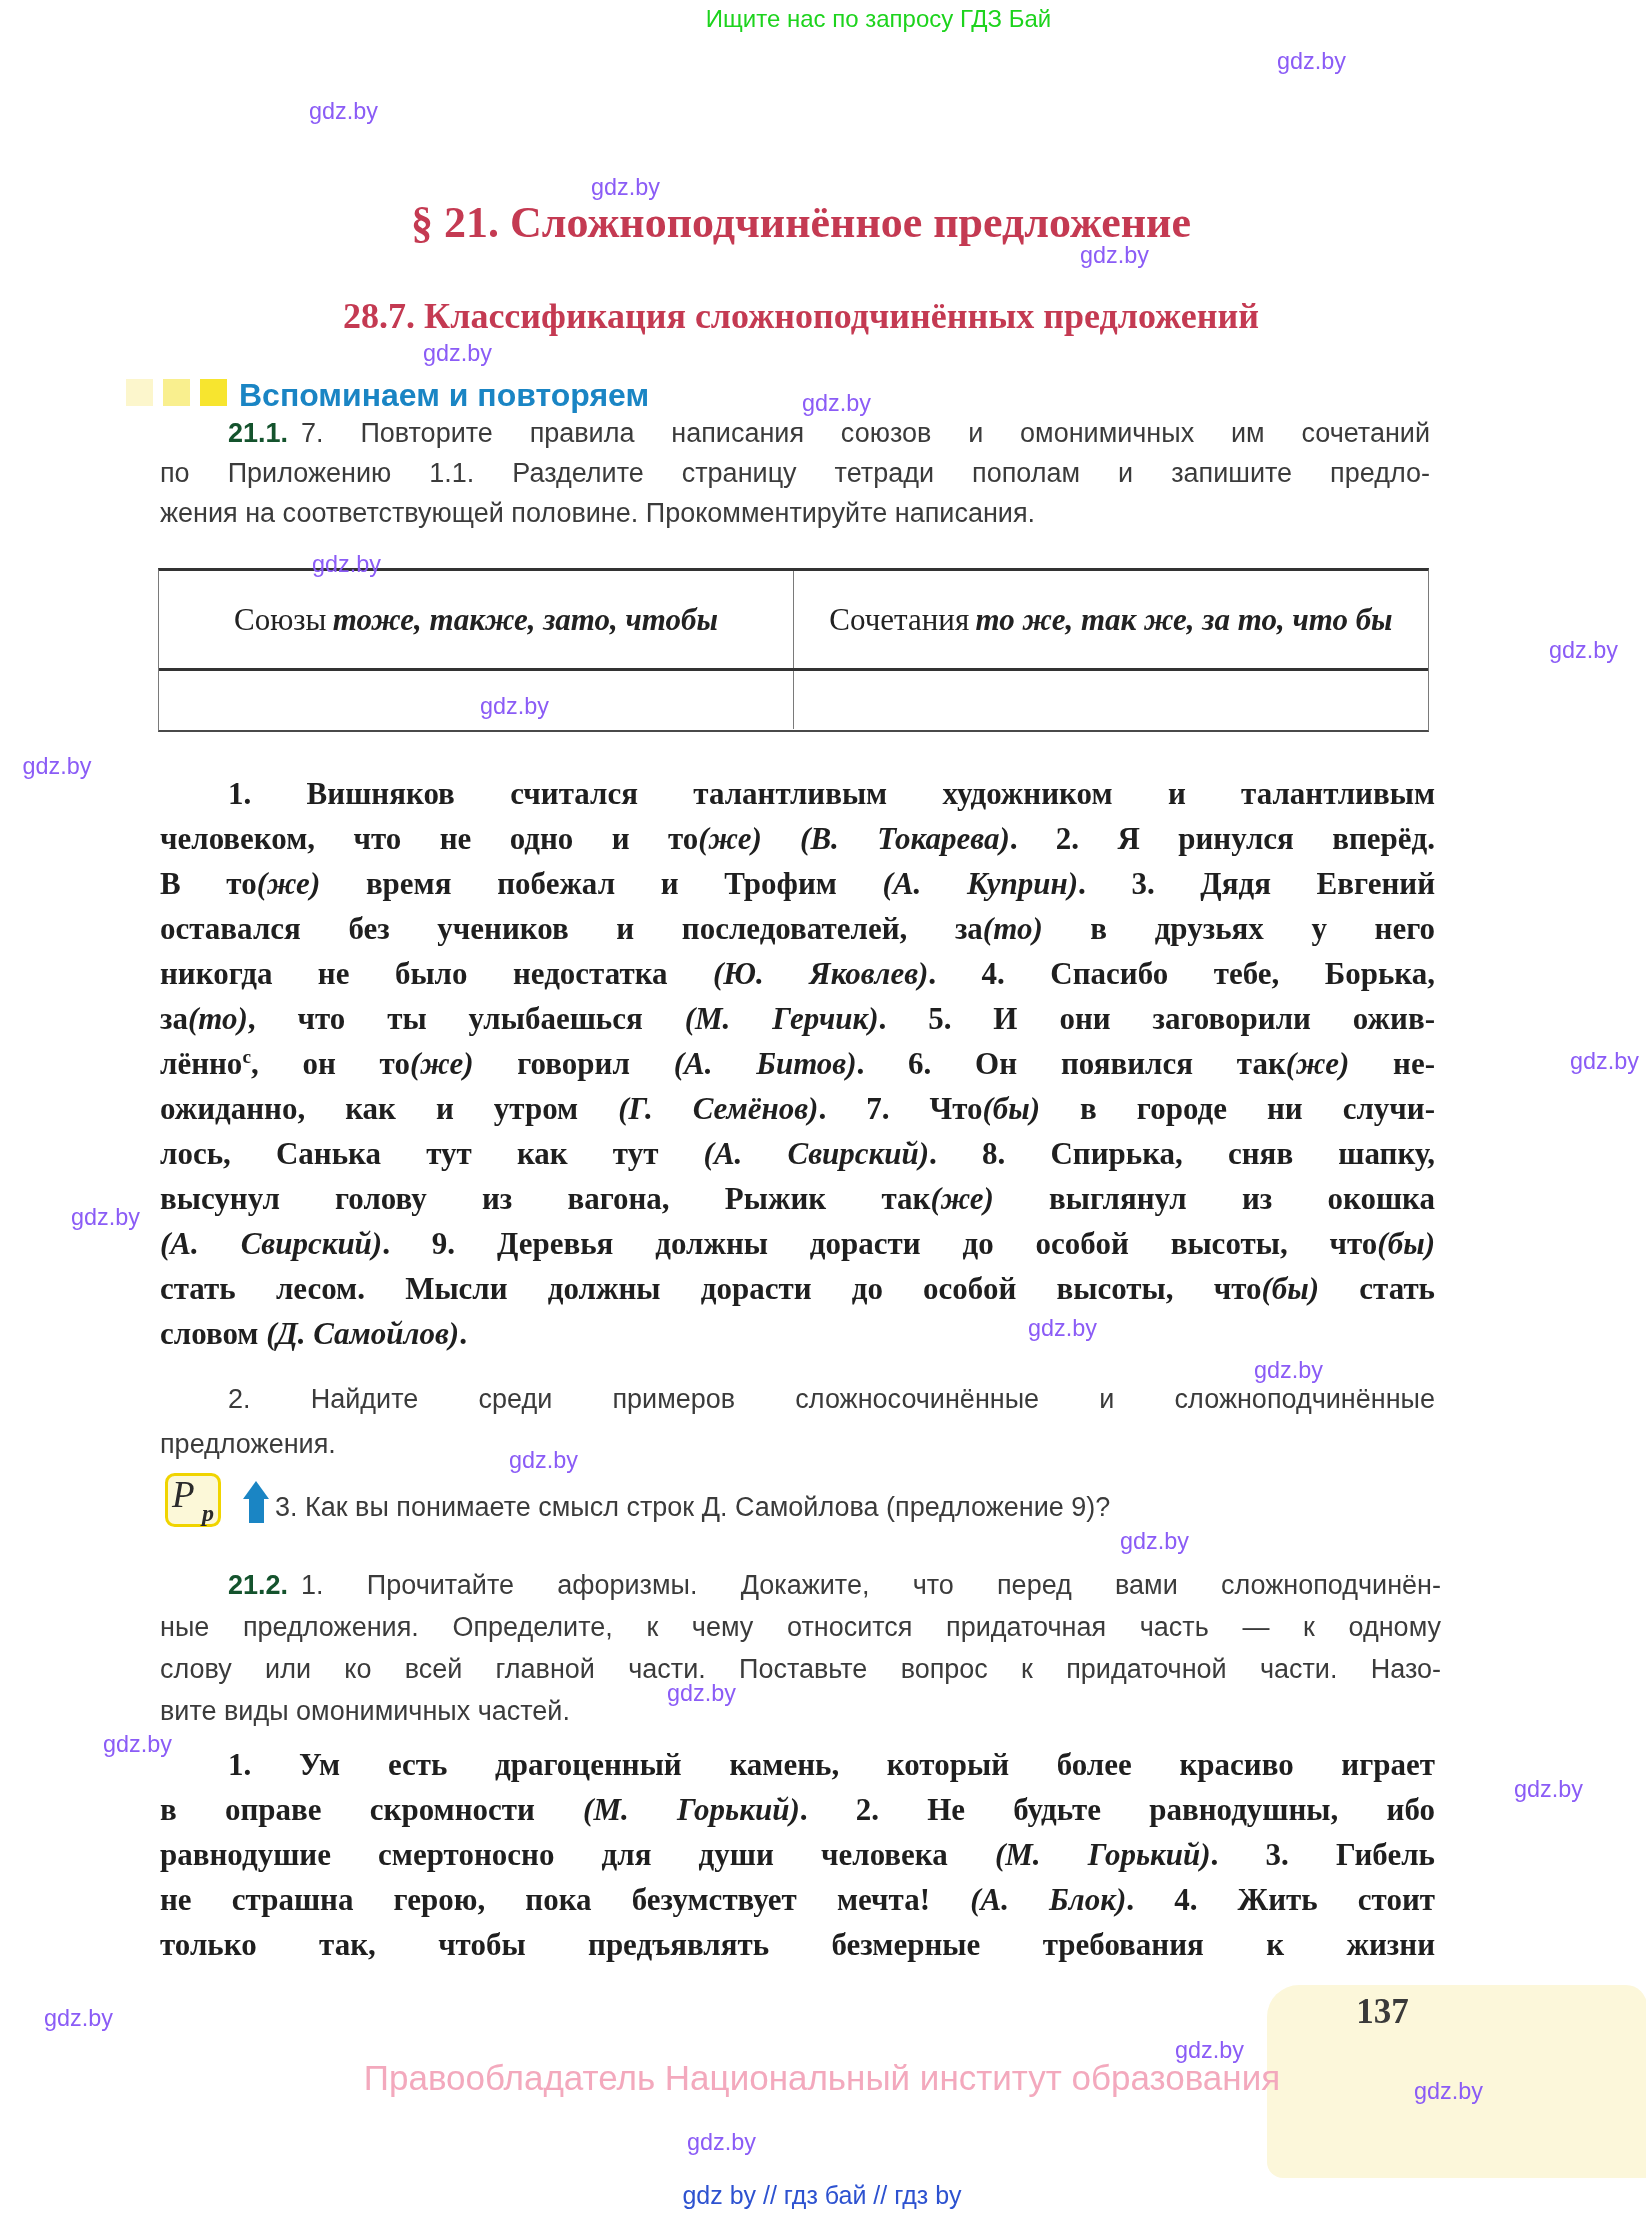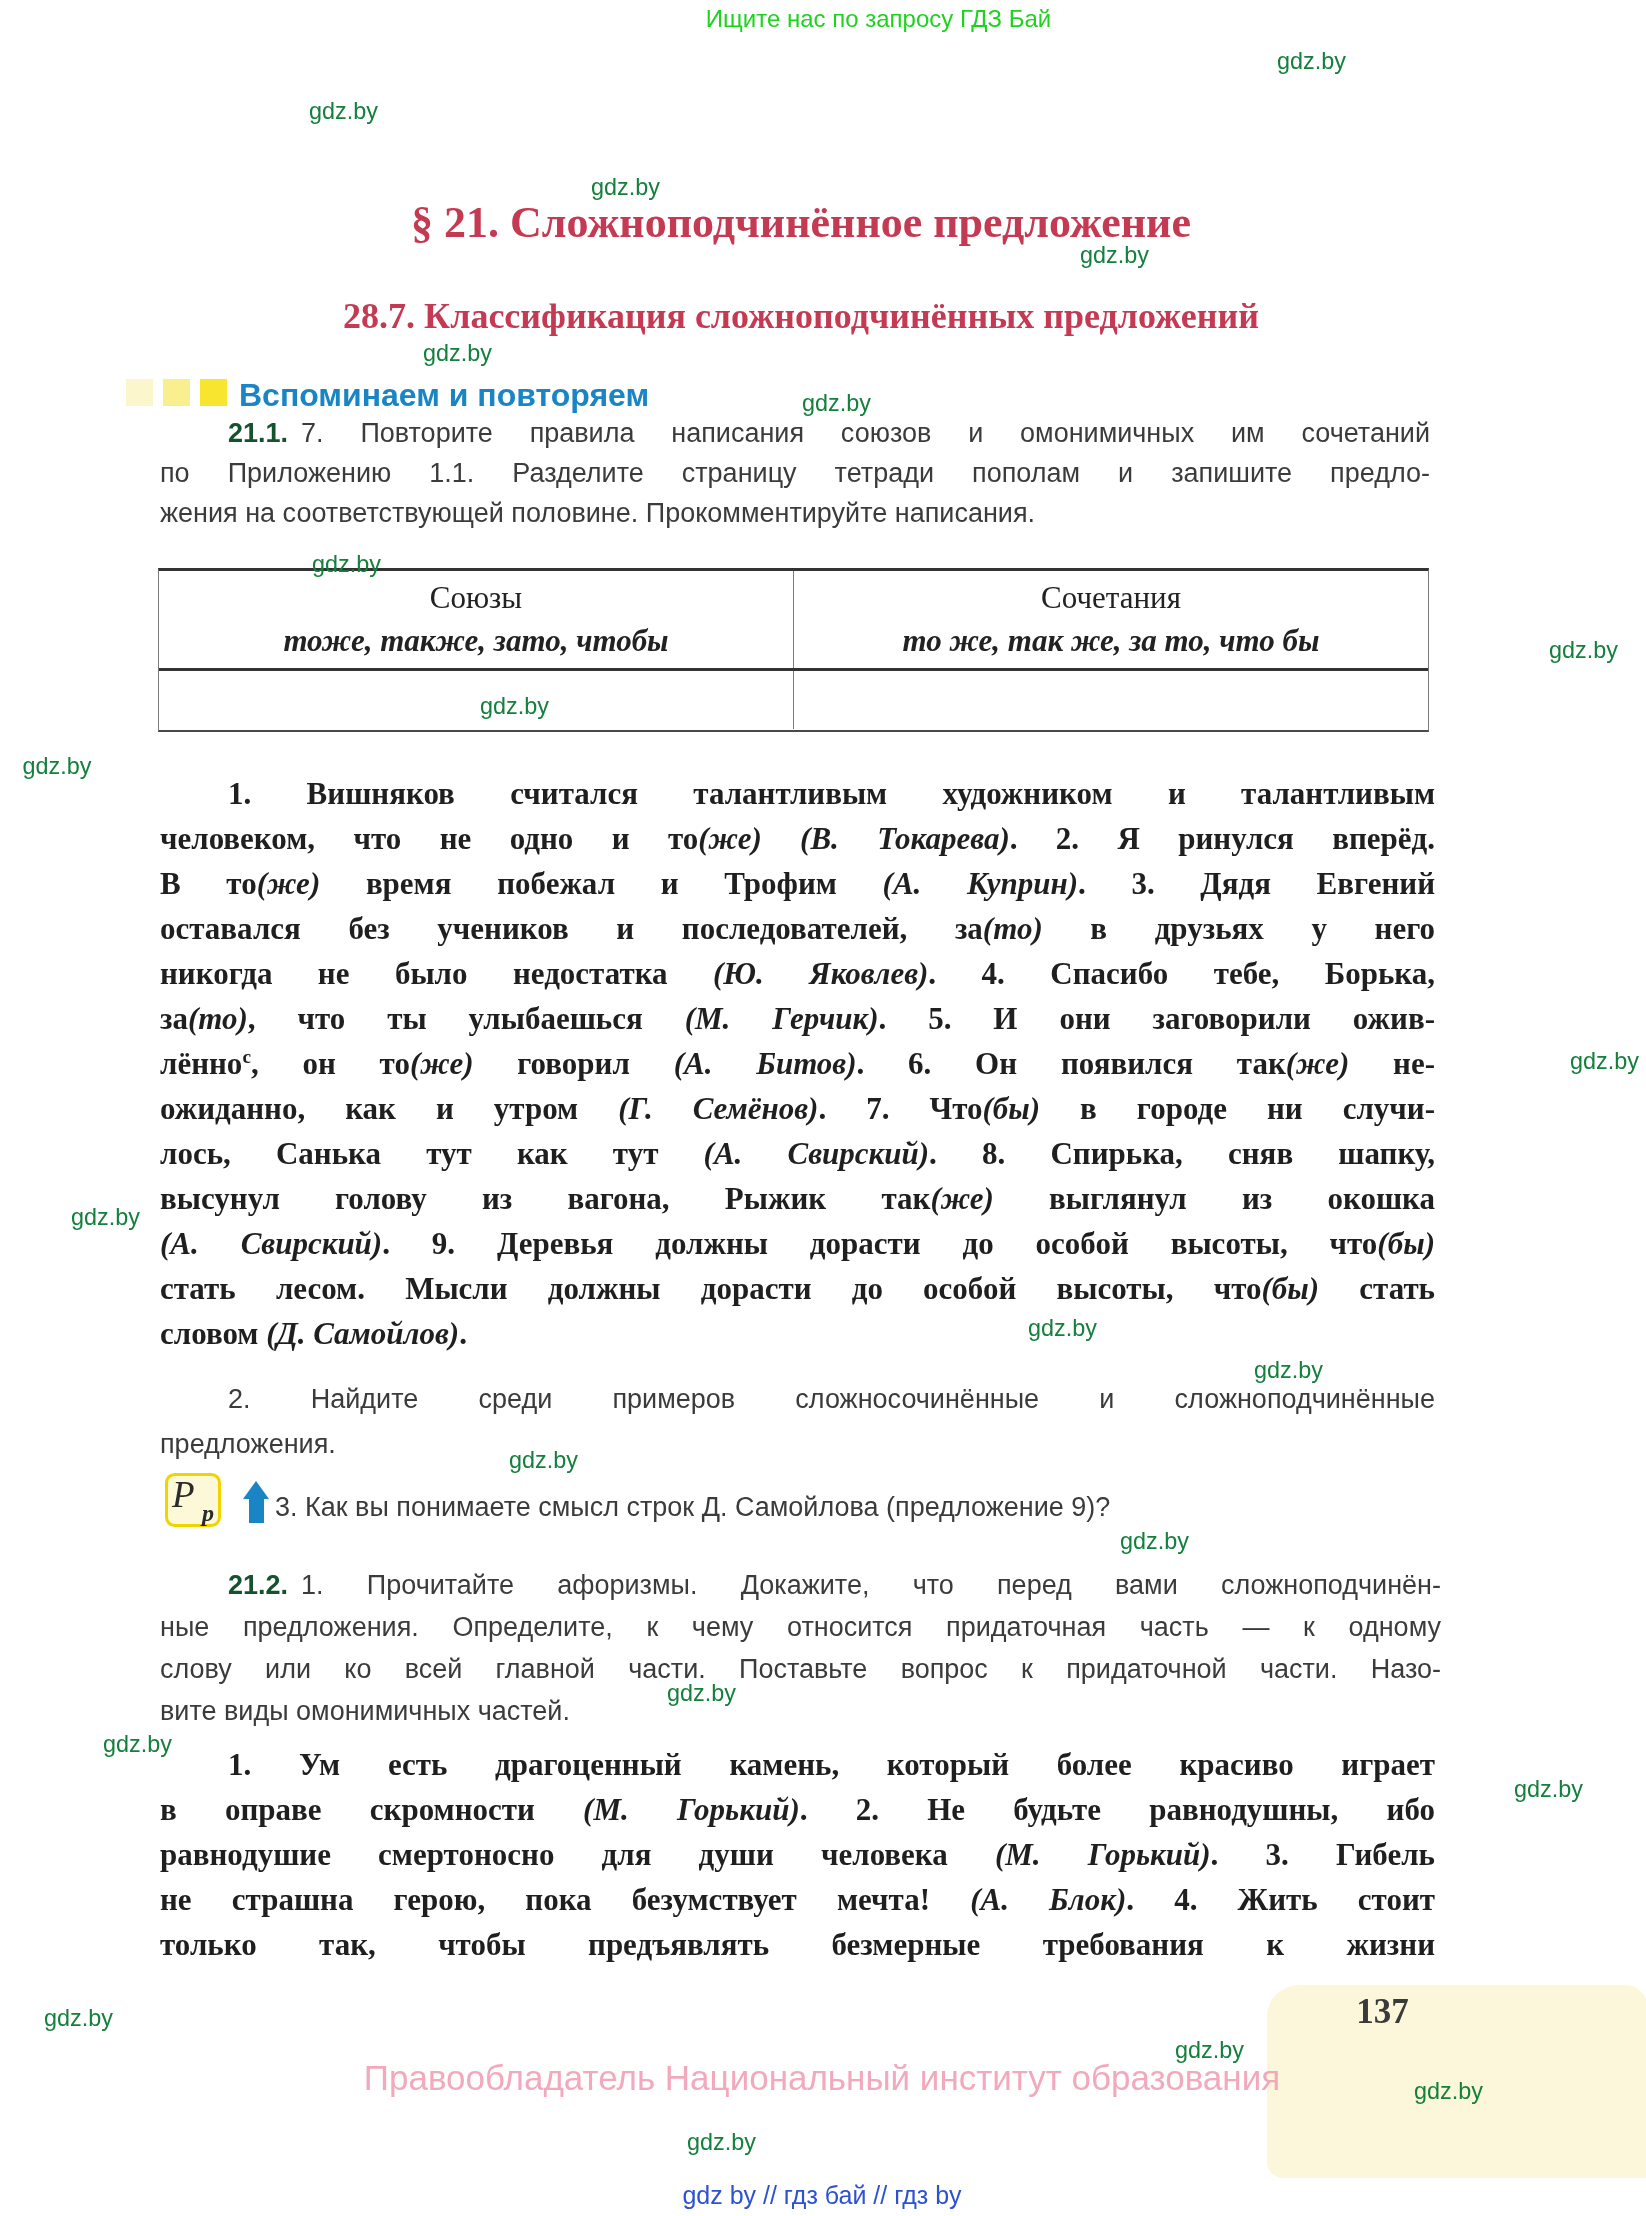--- a/index.html
+++ b/index.html
@@ -33,21 +33,21 @@
   .serif2{left:160px;top:1742px;width:1275px;line-height:45px;}
   .task2{left:160px;top:1377px;width:1275px;line-height:45px;}
   .task3-text{left:275px;top:1488px;width:1072px;line-height:39px;}
 
   .ex-table{position:absolute;left:158px;top:568px;width:1271px;height:164px;box-sizing:border-box;
             border-top:3.2px solid #333;border-bottom:2.4px solid #4a4a4a;
             border-left:1.6px solid #7a7a7a;border-right:1.6px solid #7a7a7a;background:#fff;}
   .t-row{display:flex;}
   .t-head{height:100px;border-bottom:3.2px solid #333;box-sizing:border-box;}
   .t-body{height:58px;}
-  .t-cell{flex:1;display:flex;flex-direction:column;align-items:center;justify-content:center;gap:6.4px;}
+  .t-cell{flex:1;display:flex;flex-direction:row;align-items:center;justify-content:center;gap:6.4px;}
   .t-cell + .t-cell{border-left:1.6px solid #7a7a7a;}
   .t-title{font-family:"Liberation Serif",serif;font-size:31px;color:#222;}
   .t-items{font-family:"Liberation Serif",serif;font-size:31px;font-weight:bold;font-style:italic;color:#222;}
 
   .rr-icon{position:absolute;left:165px;top:1473px;width:50px;height:48px;background:#fcf8d8;
            border:3.2px solid #f0d400;border-radius:9.7px;}
   .rr-big{position:absolute;left:4px;top:-3.2px;font-family:"Liberation Serif",serif;
           font-style:italic;font-size:37px;color:#2b2b2b;}
   .rr-small{position:absolute;right:4px;bottom:-3.2px;font-family:"Liberation Serif",serif;
           font-style:italic;font-weight:bold;font-size:24px;color:#2b2b2b;}
@@ -57,21 +57,21 @@
           border-bottom:18.5px solid #1a85c4;}
   .up-arrow::after{content:"";position:absolute;left:6.4px;top:17.7px;width:14.5px;height:24px;background:#1a85c4;}
 
   .page-box{position:absolute;left:1267px;top:1985px;width:380px;height:193px;
             background:#fcf7da;border-radius:32px 21px 0 16px;}
   .page-num{left:1330px;top:1992px;width:105px;text-align:center;
             font-family:"Liberation Serif",serif;font-weight:600;font-size:35px;color:#3a3a3a;}
   .copyright{left:161px;top:2058px;width:1322px;text-align:center;font-size:35px;color:#f3a9bd;}
   .footer-links{left:161px;top:2181px;width:1322px;text-align:center;font-size:25px;color:#2d52d0;}
 
-  .wm{position:absolute;font-family:"Liberation Sans",sans-serif;font-size:23.4px;color:#15803d;white-space:nowrap;}
+  .wm{position:absolute;font-family:"Liberation Sans",sans-serif;font-size:23.4px;color:#8b5cf6;white-space:nowrap;}
 </style>
 </head>
 <body>
 
 <div class="page">
 
   <div class="abs promo">Ищите нас по запросу ГДЗ Бай</div>
 
   <h1 class="abs title" style="margin:0;">§ 21. Сложноподчинённое предложение</h1>
   <h2 class="abs subtitle" style="margin:0;">28.7. Классификация сложноподчинённых предложений</h2>

